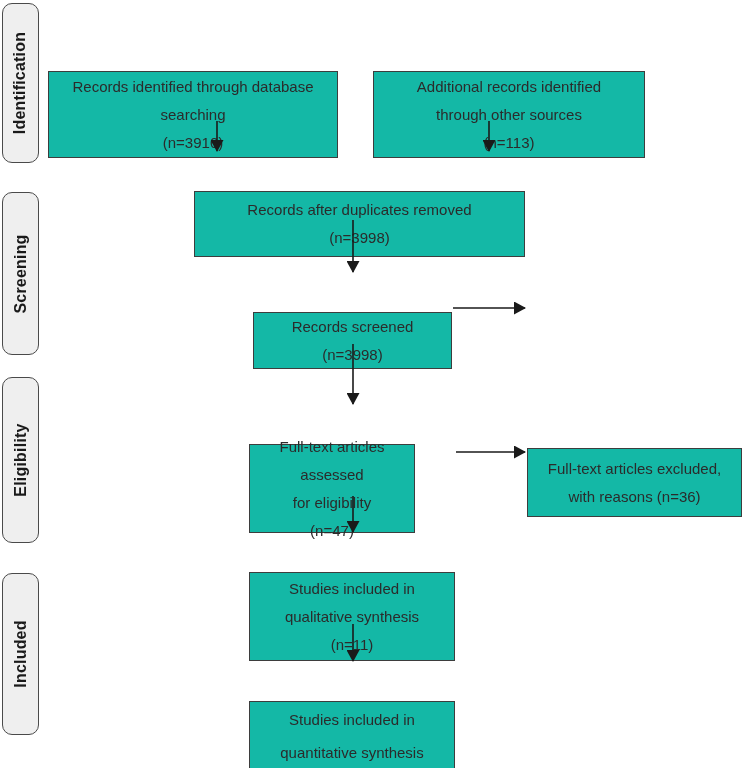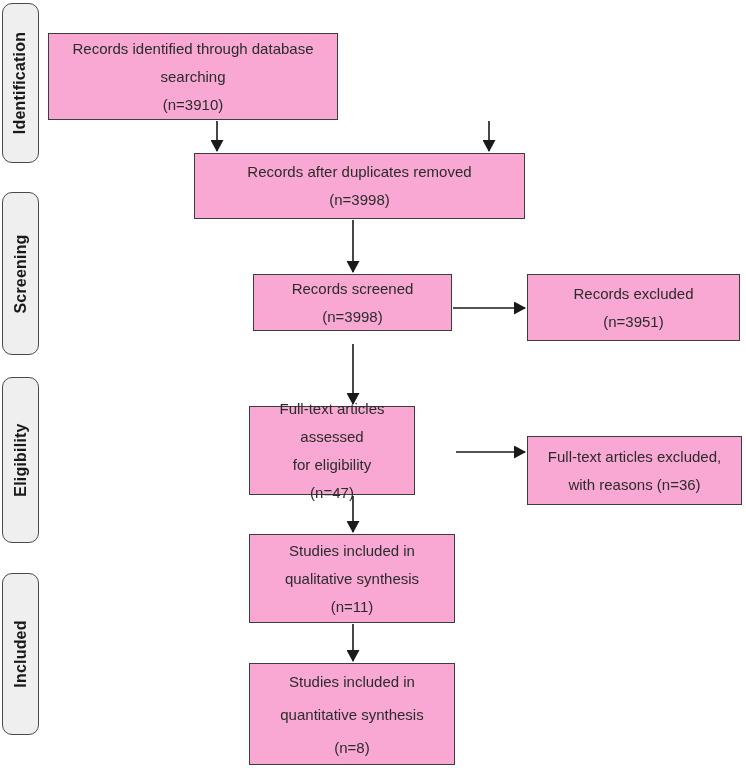--- a/index.html
+++ b/index.html
@@ -12,30 +12,31 @@
     width: 746px;
     height: 768px;
     background: #ffffff;
     font-family: "Liberation Sans", sans-serif;
     overflow: hidden;
   }
   .node {
     position: absolute;
     box-sizing: border-box;
     border: 1.6px solid #3d3d3d;
-    background: #f9a8d4;
+    background: #14b8a6;
     color: #2b2b2b;
     display: flex;
     align-items: center;
     justify-content: center;
     text-align: center;
     font-size: 15px;
     line-height: 28px;
     white-space: pre-line;
     padding: 2px 6px;
+    margin-top: 38px;
   }
   .node.wide-spacing {
     line-height: 33px;
   }
   .stage-label {
     position: absolute;
     box-sizing: border-box;
     border: 1.8px solid #4a4a4a;
     background: #efefef;
     border-radius: 10px;
@@ -73,35 +74,36 @@
     <span>Eligibility</span>
   </div>
   <div class="stage-label" style="left:2px; top:573px; width:37px; height:162px">
     <span>Included</span>
   </div>
 
   <div class="node" style="left:48px; top:33px; width:290px; height:87px">Records identified through database
 searching
 (n=3910)</div>
 
+  <div class="node" style="left:373px; top:33px; width:272px; height:87px">Additional records identified
+through other sources
+(n=113)</div>
 
   <div class="node" style="left:194px; top:153px; width:331px; height:66px">Records after duplicates removed
 (n=3998)</div>
 
   <div class="node" style="left:253px; top:274px; width:199px; height:57px">Records screened
 (n=3998)</div>
 
-  <div class="node" style="left:527px; top:274px; width:213px; height:67px">Records excluded
-(n=3951)</div>
 
   <div class="node" style="left:249px; top:406px; width:166px; height:89px">Full-text articles assessed
 for eligibility
 (n=47)</div>
 
-  <div class="node" style="left:527px; top:436px; width:215px; height:69px">Full-text articles excluded,
+  <div class="node" style="left:527px; top:410px; width:215px; height:69px">Full-text articles excluded,
 with reasons (n=36)</div>
 
   <div class="node" style="left:249px; top:534px; width:206px; height:89px">Studies included in
 qualitative synthesis
 (n=11)</div>
 
   <div class="node wide-spacing" style="left:249px; top:663px; width:206px; height:102px">Studies included in
 quantitative synthesis
 (n=8)</div>
 

